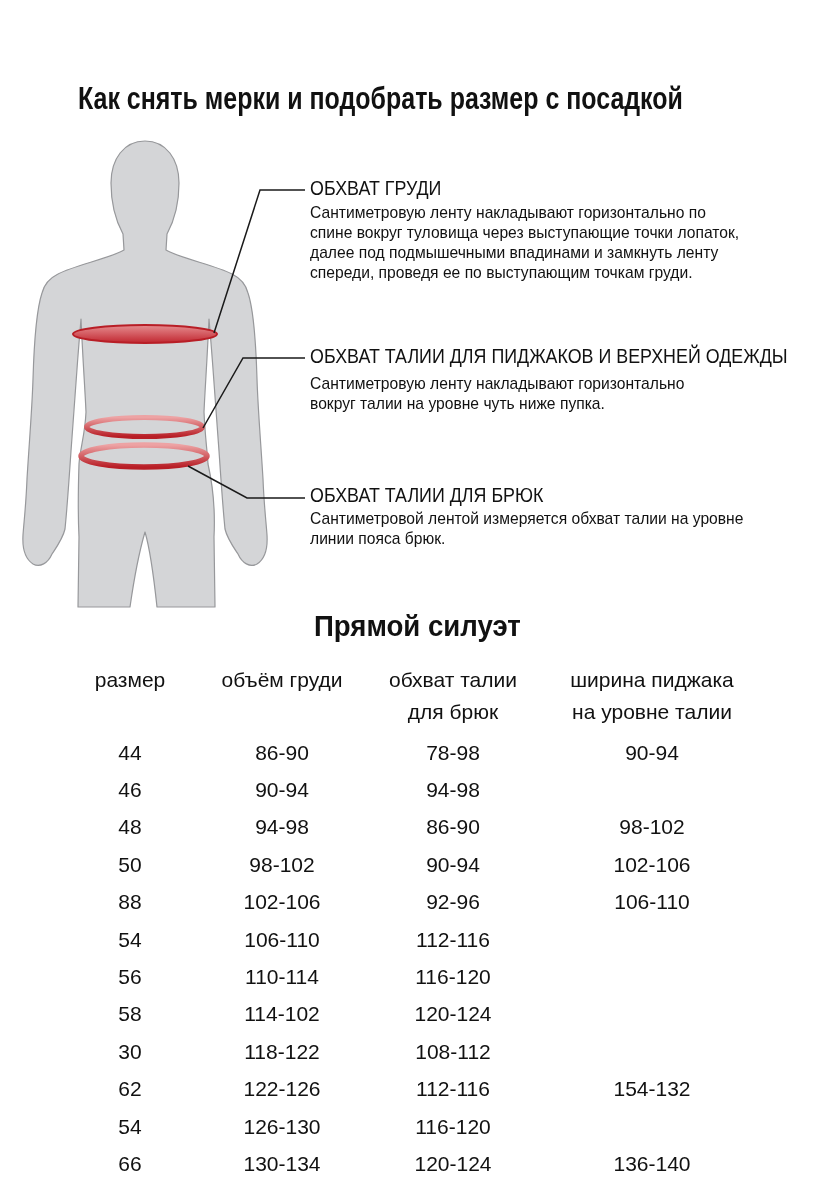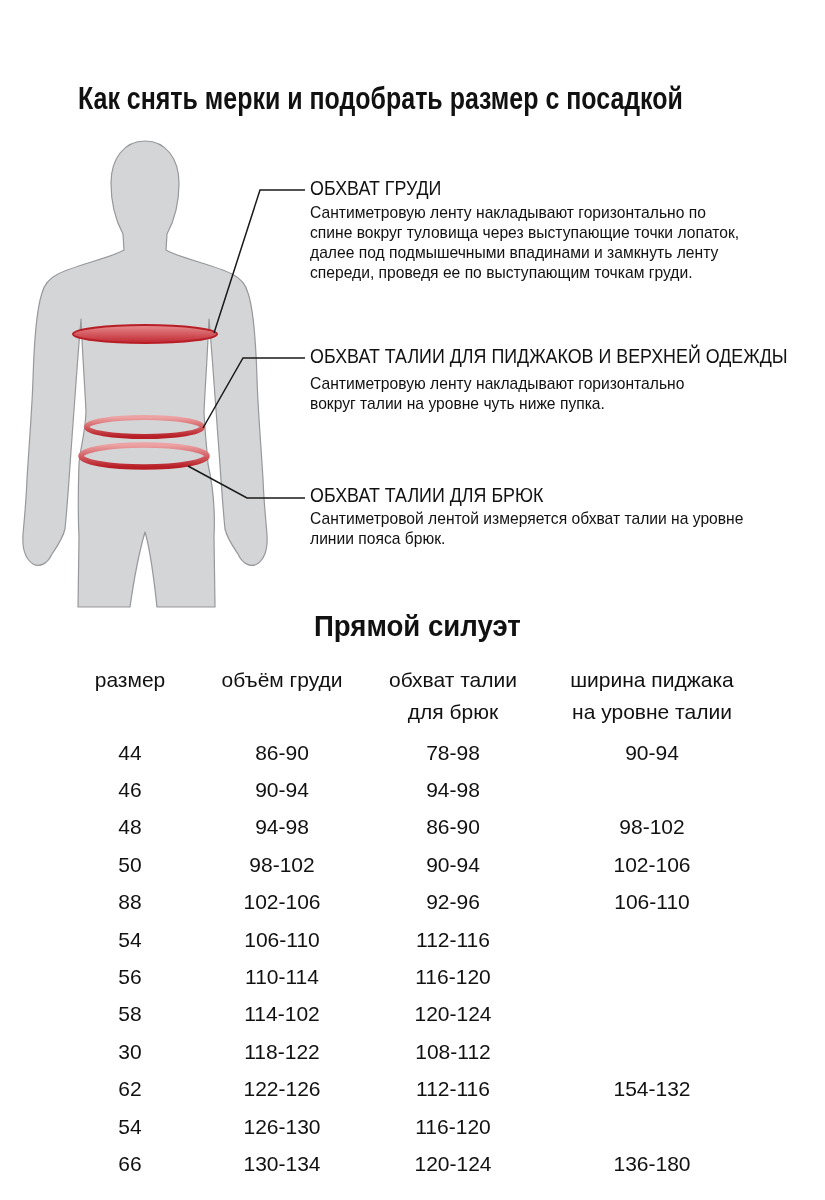--- a/index.html
+++ b/index.html
@@ -213,18 +213,18 @@
         </div>
         <div class="trow">
           <div class="tcell">54</div>
           <div class="tcell">126-130</div>
           <div class="tcell">116-120</div>
         </div>
         <div class="trow">
           <div class="tcell">66</div>
           <div class="tcell">130-134</div>
           <div class="tcell">120-124</div>
-          <div class="tcell">136-180</div>
+          <div class="tcell">136-140</div>
         </div>
       </div>
   </div>
 
 </div>
 
 </body></html>

